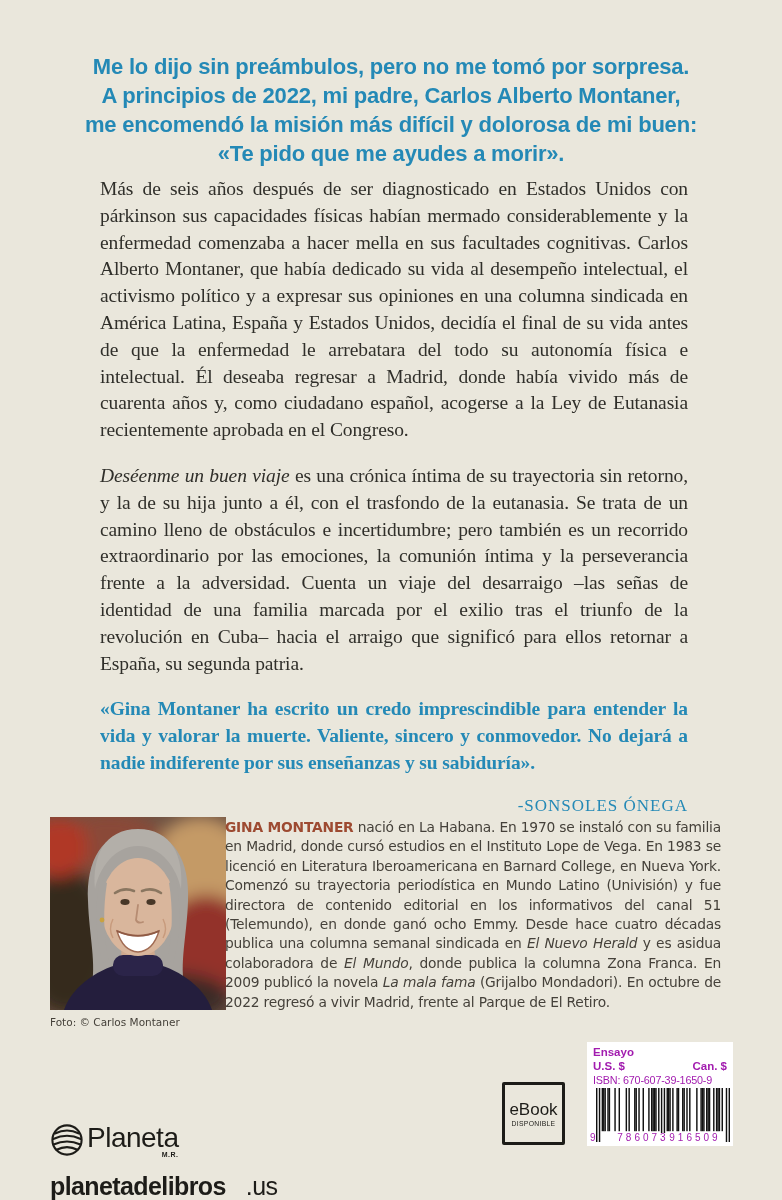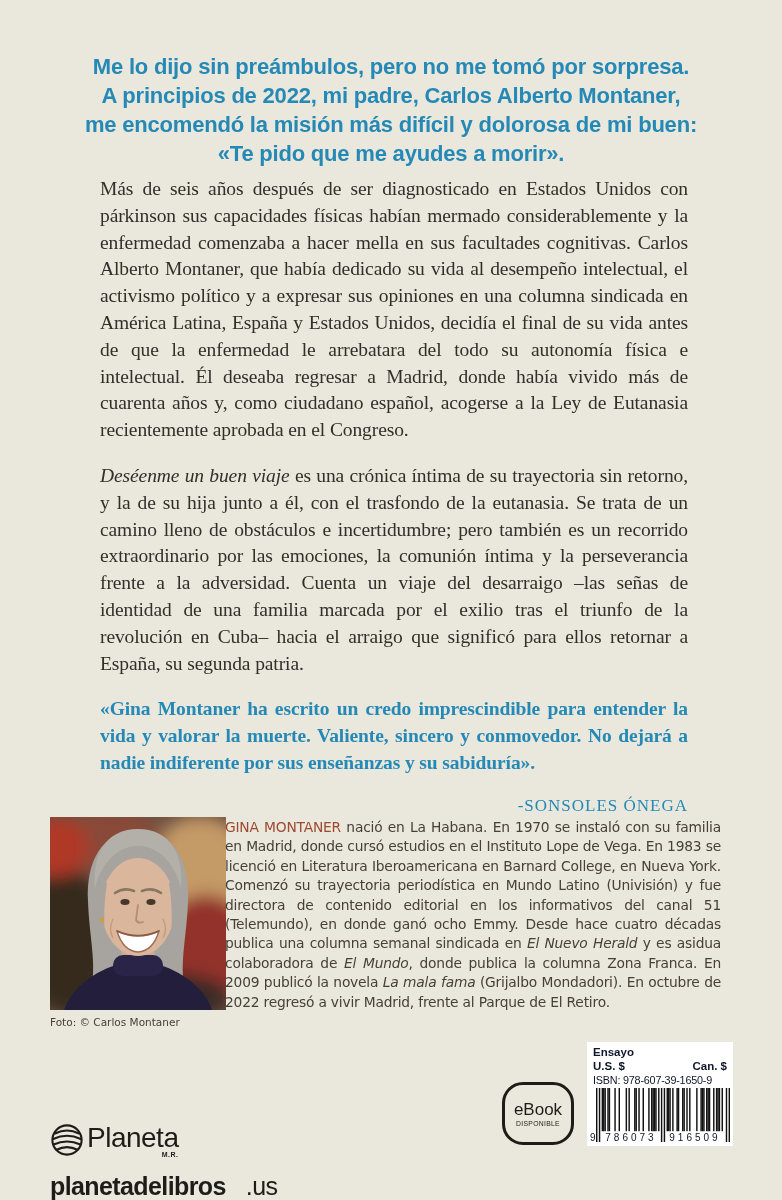--- a/index.html
+++ b/index.html
@@ -36,21 +36,21 @@
   .synopsis{
     position:absolute;top:176px;left:100px;width:588px;
   }
   .synopsis p{
     margin:0 0 19px 0;
     font-size:19.5px;line-height:26.8px;
     text-align:justify;
     letter-spacing:-0.1px;
   }
   .seg-italic{font-style:italic;}
-  .seg-bold{font-weight:normal;margin-top:13px;}
+  .seg-bold{font-weight:bold;margin-top:13px;}
   .endorsement{
     margin-top:23px;
     color:var(--accent-blue);
     font-weight:bold;
     font-size:19.5px;line-height:25.5px;
     text-align:justify;
   }
   .attribution{
     color:var(--accent-blue);
     text-align:right;
@@ -86,46 +86,46 @@
   .planeta-row{display:flex;align-items:center;}
   .planeta-row svg{width:34px;height:34px;display:block;}
   .planeta-name{font-size:28px;letter-spacing:-0.5px;margin-left:3px;}
   .planeta-mr{font-size:7px;text-align:right;margin-top:-3px;letter-spacing:0.5px;font-weight:bold;}
   .site{
     margin-top:14px;font-size:25px;letter-spacing:-0.6px;font-weight:bold;
   }
   .site .tld{font-weight:normal;margin-left:20px;}
   .ebook-badge{
     position:absolute;left:502px;top:1082px;
-    width:72px;height:63px;
-    border:3px solid var(--ink);border-radius:21px;
+    width:63px;height:63px;
+    border:3px solid var(--ink);border-radius:2px;
     display:flex;flex-direction:column;align-items:center;justify-content:center;
     font-family:"Liberation Sans", sans-serif;color:var(--ink);
     background:transparent;
   }
   .ebook-label{font-size:17px;line-height:18px;}
   .ebook-sub{font-size:6.8px;letter-spacing:0.3px;margin-top:1px;}
   .barcode-box{
     position:absolute;left:587px;top:1042px;
     width:146px;height:104px;
-    background:#ffffff;color:#0f172a;
+    background:#ffffff;color:#a21caf;
     font-family:"Liberation Sans", sans-serif;
     padding:4px 6px 0 6px;
   }
   .bc-genre{font-weight:bold;font-size:11.5px;line-height:13px;}
   .bc-prices{display:flex;justify-content:space-between;font-weight:bold;font-size:11.5px;line-height:13px;margin-top:1px;}
   .bc-isbn{font-size:10.8px;line-height:13px;margin-top:1px;white-space:nowrap;letter-spacing:-0.2px;}
   .bc-wrap{position:relative;margin-top:1px;height:56px;}
   .bc-wrap svg{display:block;width:134px;height:54px;margin-left:3px;}
   .bc-digits span{
     position:absolute;bottom:1px;
     font-size:10px;background:#fff;line-height:10px;
   }
   .bc-digits .d0{left:-3px;}
-  .bc-digits .d1{left:12px;width:52px;text-align:center;letter-spacing:3px;}
+  .bc-digits .d1{left:24px;width:52px;text-align:center;letter-spacing:3px;}
   .bc-digits .d2{left:76px;width:52px;text-align:center;letter-spacing:3px;}
 </style>
 </head>
 <body>
 
 <div class="page">
 
   <header class="headline">
     <div>Me lo dijo sin preámbulos, pero no me tomó por sorpresa.</div>
     <div>A principios de 2022, mi padre, Carlos Alberto Montaner,</div>
@@ -221,21 +221,21 @@
       <div class="ebook-label">eBook</div>
       <div class="ebook-sub">DISPONIBLE</div>
     </div>
 
     <div class="barcode-box">
       <div class="bc-genre">Ensayo</div>
       <div class="bc-prices">
         <span>U.S. $</span>
         <span>Can. $</span>
       </div>
-      <div class="bc-isbn">ISBN: 978-607-39-1650-9</div>
+      <div class="bc-isbn">ISBN: 670-607-39-1650-9</div>
       <div class="bc-wrap">
         <svg id="barcode-svg" viewBox="0 0 95 60" preserveAspectRatio="none" aria-hidden="true">
             <rect x="0" y="0" width="1.02" height="60" fill="#111"></rect>
             <rect x="2" y="0" width="1.02" height="60" fill="#111"></rect>
             <rect x="4" y="0" width="1.02" height="48" fill="#111"></rect>
             <rect x="5" y="0" width="1.02" height="48" fill="#111"></rect>
             <rect x="6" y="0" width="1.02" height="48" fill="#111"></rect>
             <rect x="8" y="0" width="1.02" height="48" fill="#111"></rect>
             <rect x="9" y="0" width="1.02" height="48" fill="#111"></rect>
             <rect x="13" y="0" width="1.02" height="48" fill="#111"></rect>

